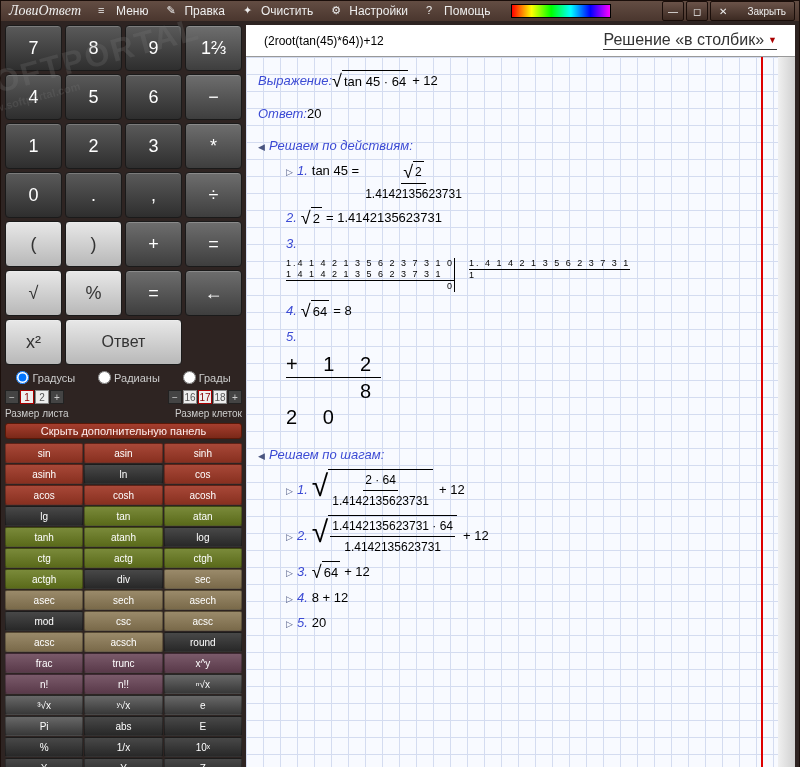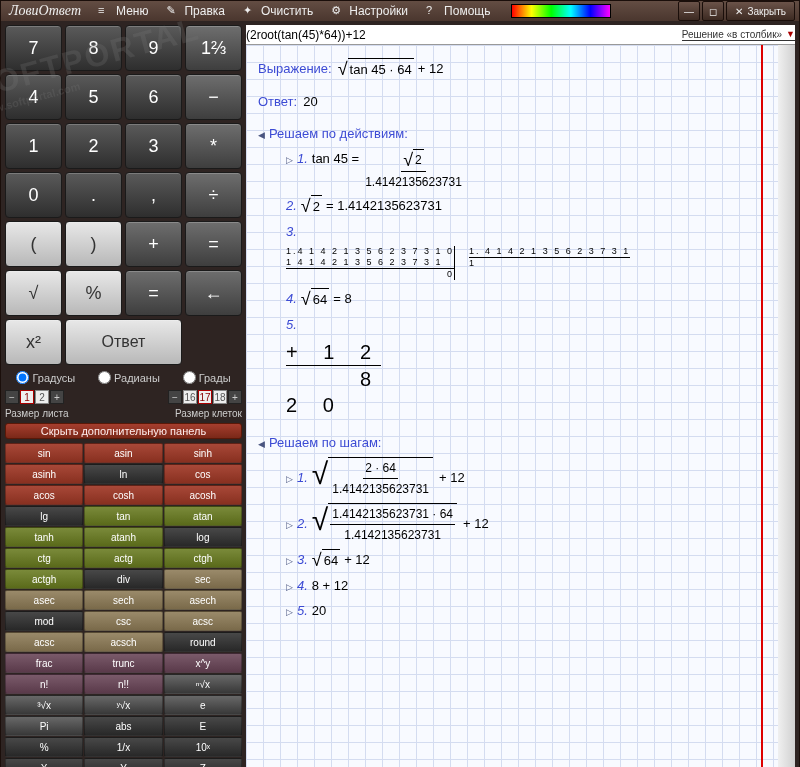--- a/index.html
+++ b/index.html
@@ -30,28 +30,28 @@
 .hide-btn { height:16px; background:linear-gradient(to bottom,#a63e2e,#7a2818); border:1px solid #5a1808; border-radius:3px; color:#fee; font-size:11px; cursor:pointer; }
 .func-grid { display:grid; grid-template-columns:repeat(3,1fr); gap:1px; }
 .fkey { height:20px; font-size:10px; color:#fff; display:flex; align-items:center; justify-content:center; cursor:pointer; border:1px solid rgba(0,0,0,.3); border-radius:2px; }
 .fk-red { background:linear-gradient(to bottom,#a84838,#883020); }
 .fk-green { background:linear-gradient(to bottom,#7a8a3a,#5a6a1a); }
 .fk-tan { background:linear-gradient(to bottom,#9a8a6a,#7a6a4a); }
 .fk-prp { background:linear-gradient(to bottom,#7a5a6a,#5a3a4a); }
 .fk-drk { background:linear-gradient(to bottom,#686868,#383838); }
 .fk-blk { background:linear-gradient(to bottom,#484848,#282828); }
 .right-panel { flex:1; display:flex; flex-direction:column; background:#fff; margin:4px 4px 4px 0; }
-.formula-bar { height:20px; background:#fff; border-bottom:1px solid #999; display:flex; align-items:center; padding:0 0; font-family:monospace; font-size:12px; }
-.sol-dropdown { margin-left:auto; font-size:10px; color:#333; border-bottom:1px solid #333; cursor:pointer; display:flex; align-items:center; gap:4px; }
+.formula-bar { height:32px; background:#fff; border-bottom:1px solid #999; display:flex; align-items:center; padding:0 18px; font-family:monospace; font-size:12px; }
+.sol-dropdown { margin-left:auto; font-size:16px; color:#333; border-bottom:1px solid #333; cursor:pointer; display:flex; align-items:center; gap:4px; }
 .sol-dropdown::after { content:"▼"; color:#a00; font-size:9px; }
 .paper-wrap { flex:1; position:relative; overflow:hidden; }
 .paper { width:100%; height:100%; background-color:#f8faff; background-image:linear-gradient(#d4dcf0 1px,transparent 1px),linear-gradient(90deg,#d4dcf0 1px,transparent 1px); background-size:17px 17px; position:relative; padding:10px 12px; font-family:'Courier New',monospace; font-size:13px; line-height:1.7; color:#000; }
 .margin-line { position:absolute; right:32px; top:0; bottom:0; width:2px; background:#d00; }
 .line { display:flex; align-items:baseline; margin:3px 0; }
-.label-it { color:#3c4bd4; margin-right:6px; white-space:nowrap; }
+.label-it { color:#3c4bd4; font-style:italic; margin-right:0; white-space:nowrap; }
 .indent { margin-left:28px; }
 .step-num { color:#3c4bd4; font-style:italic; margin-right:4px; }
 .scrollbar-h { height:17px; background:linear-gradient(to bottom,#f0f0f0,#d0d0d0); border-top:1px solid #999; display:flex; }
 .sb-arrow { width:17px; height:100%; background:#e0e0e0; border:1px solid #aaa; display:flex; align-items:center; justify-content:center; font-size:9px; color:#444; cursor:pointer; }
 .scrollbar-v { position:absolute; right:0; top:0; bottom:0; width:17px; background:linear-gradient(to right,#f0f0f0,#d0d0d0); }
 .frac { display:inline-flex; flex-direction:column; align-items:center; font-size:12px; vertical-align:middle; }
 .frac .num { border-bottom:1px solid #000; padding:0 2px; }
 .frac .den { padding:0 2px; }
 .radic { display:inline-flex; align-items:stretch; vertical-align:middle; }
 .radic .sym { font-size:18px; line-height:1; position:relative; top:2px; }
@@ -86,21 +86,21 @@
         <span>Настройки</span>
       </div>
     <div class="menu-item">
         <span class="menu-icon">?</span>
         <span>Помощь</span>
       </div>
     <div class="spectrum"></div>
     <div class="spacer"></div>
     <div class="win-btn">—</div>
     <div class="win-btn">◻</div>
-    <div class="win-btn close-btn">✕ <span style="margin-left:4px">Закрыть</span></div>
+    <div class="win-btn close-btn">✕ <span style="margin-left:20px">Закрыть</span></div>
   </div>
 
   <div class="body">
     <div class="left-panel">
       <div class="watermark">
         <span>SOFTPORTAL</span>
         <span class="watermark-sub">www.softportal.com</span>
       </div>
       <div class="keypad">
         <div class="key">7</div>

